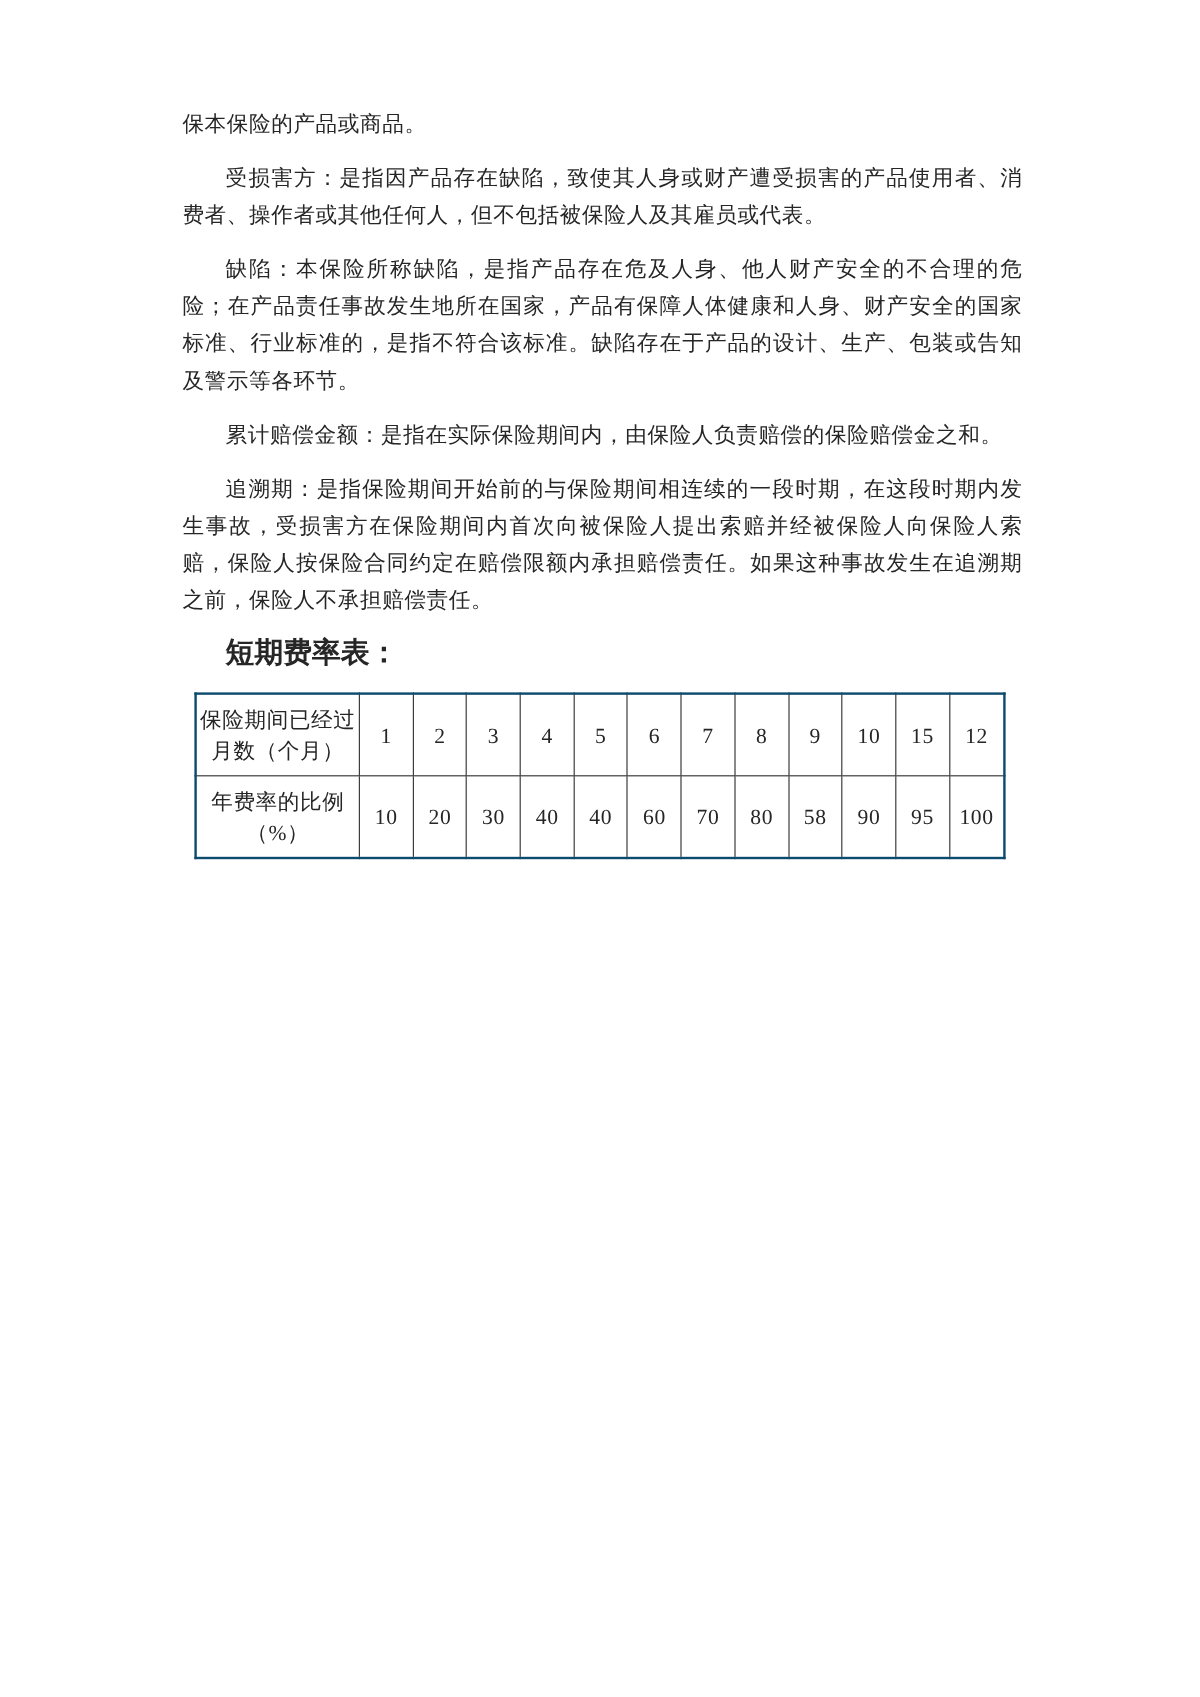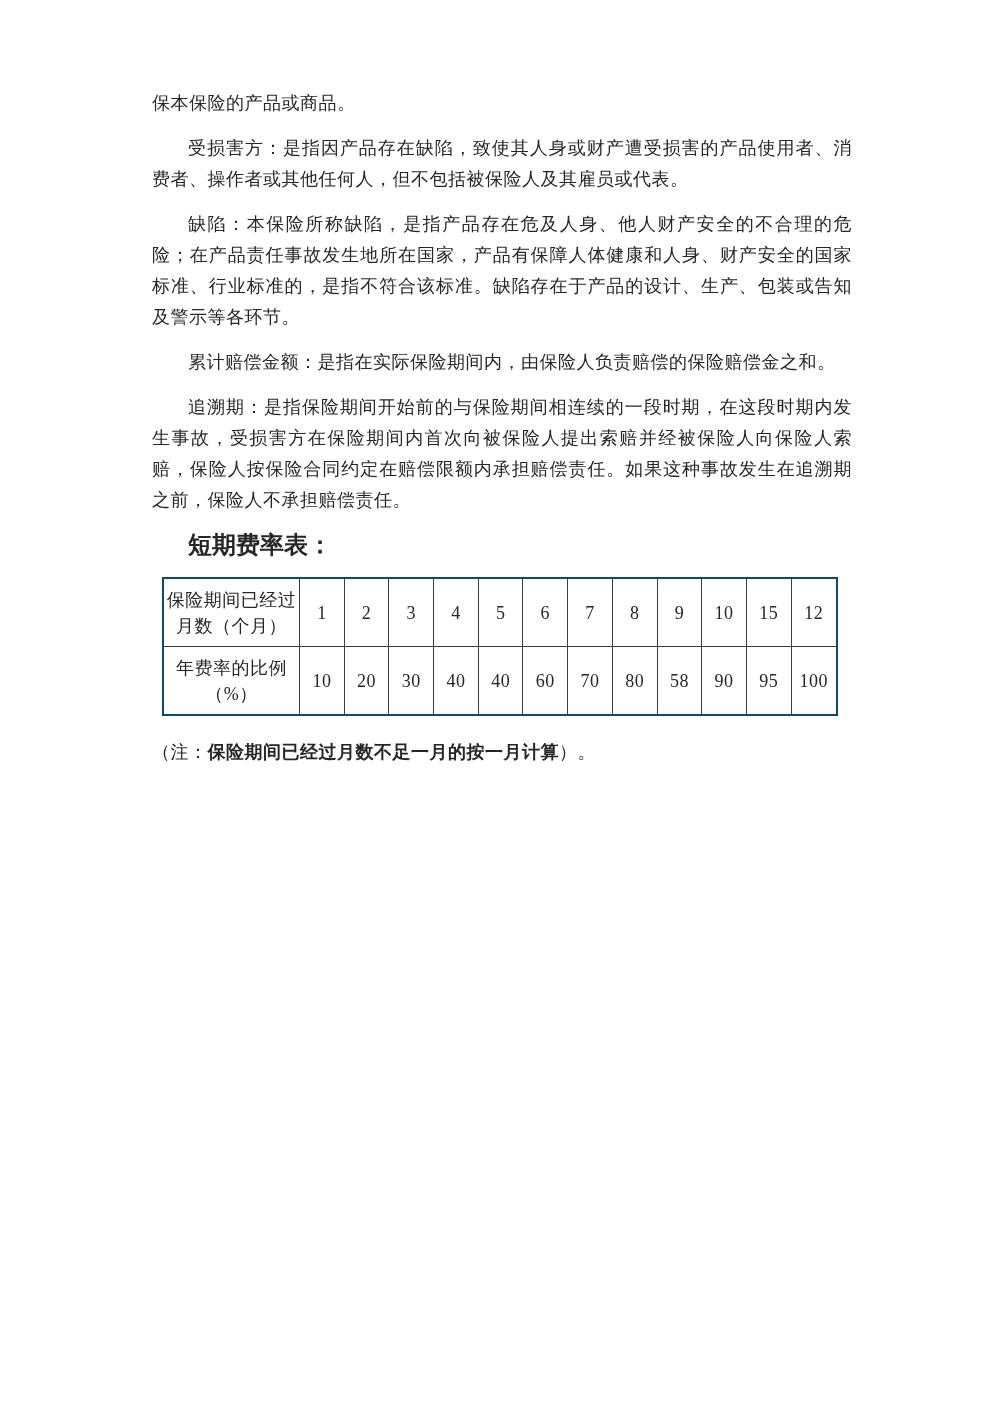--- a/index.html
+++ b/index.html
@@ -116,15 +116,14 @@
         <td class="value-cell">70</td>
         <td class="value-cell">80</td>
         <td class="value-cell">58</td>
         <td class="value-cell">90</td>
         <td class="value-cell">95</td>
         <td class="value-cell">100</td>
       </tr>
     </tbody>
   </table>
 
-  <p class="note"><span>（注：</span><span class="bold">保险期间已经过月数不足一月的按一月计算</span><span>）。</span></p>
 
 </div>
 
 </body></html>

